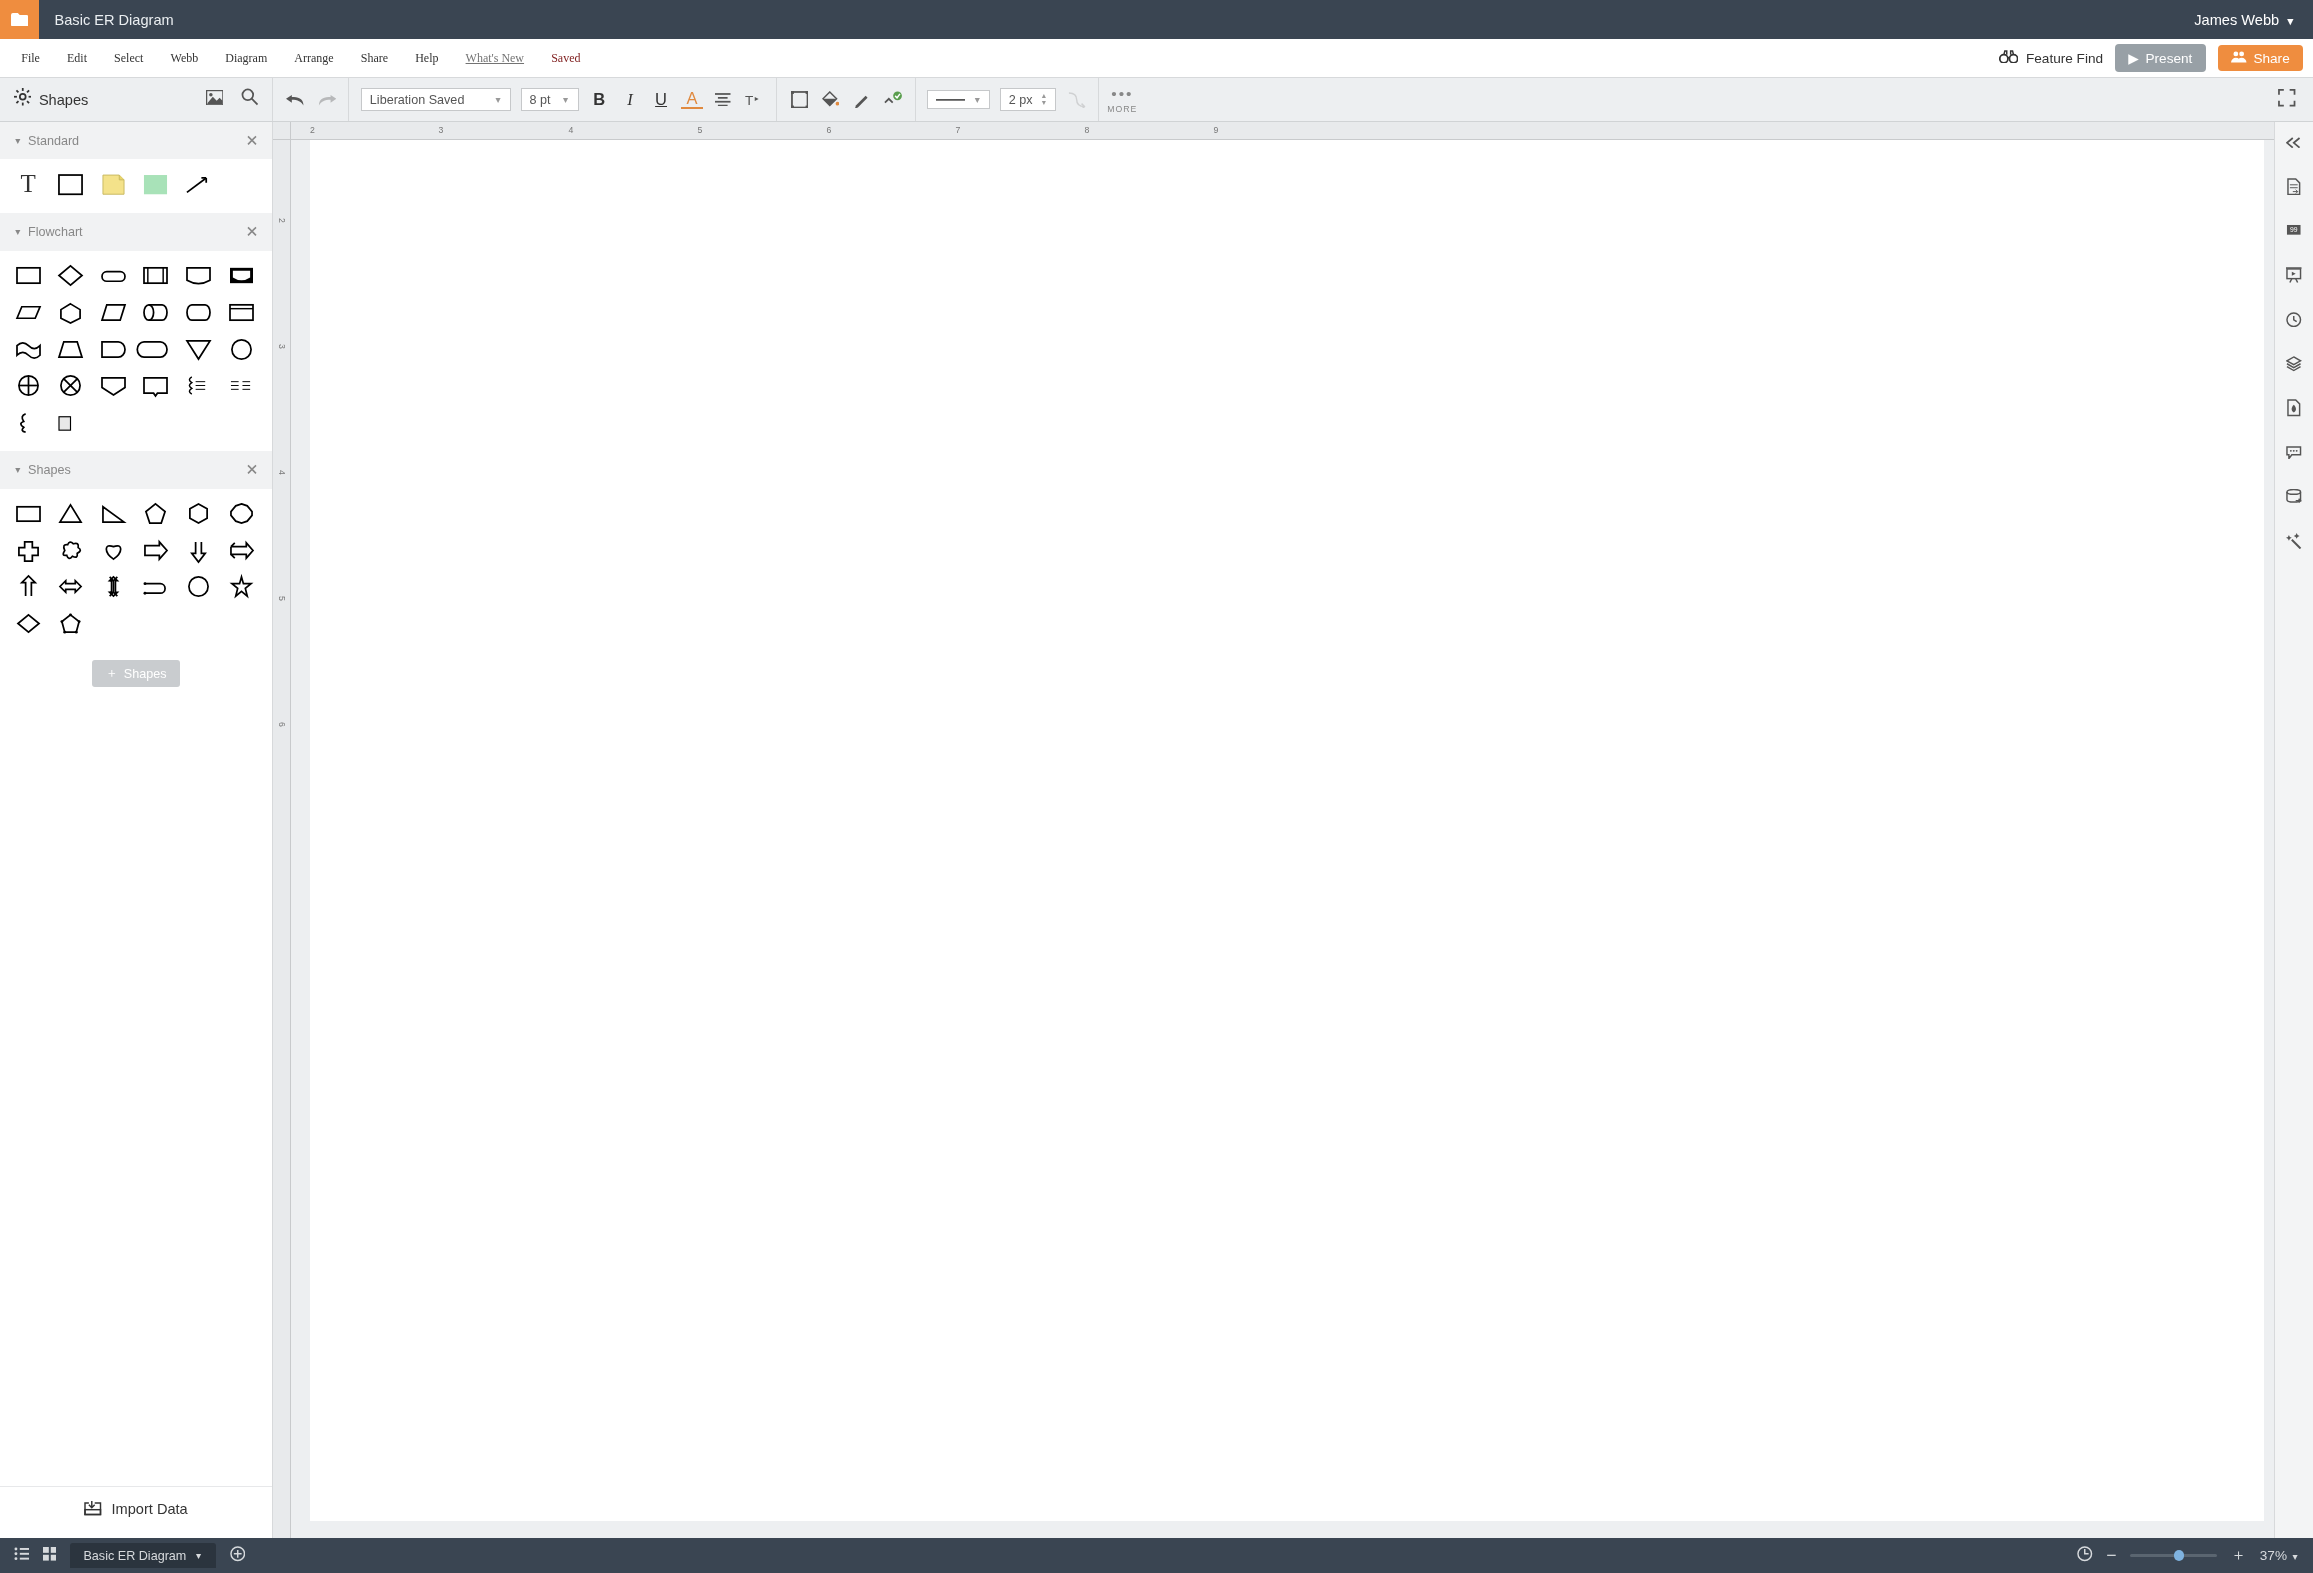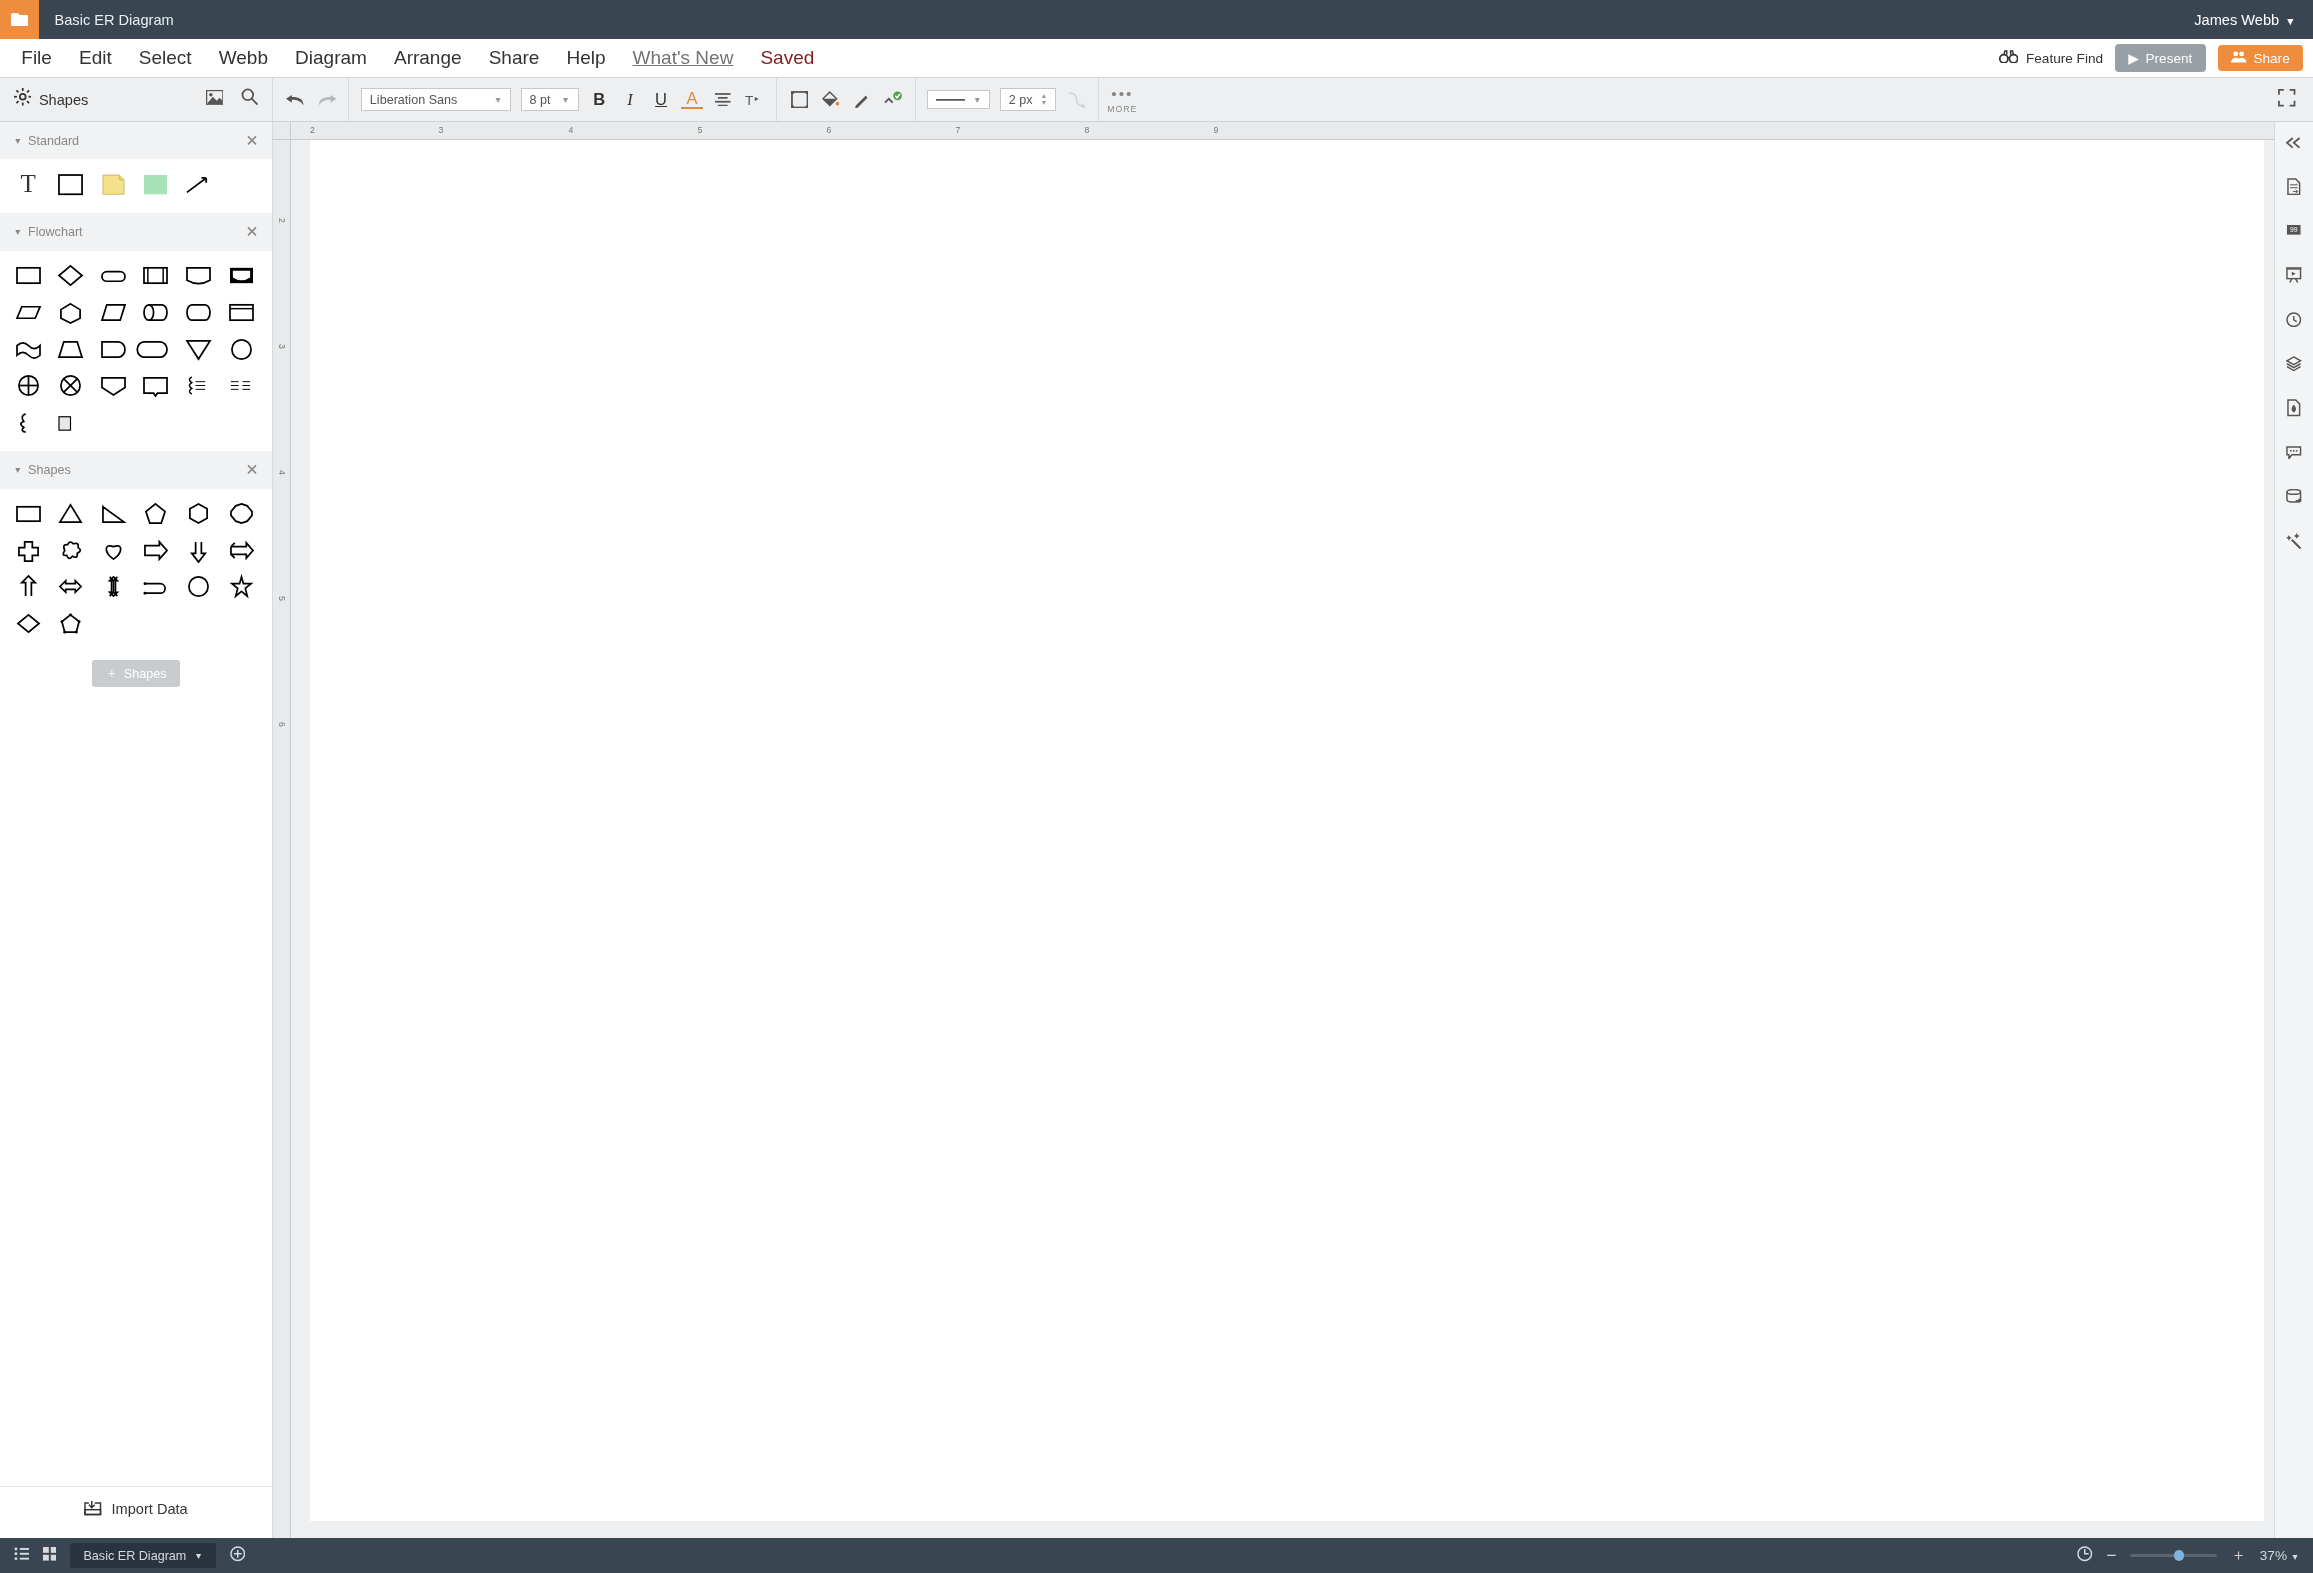--- a/index.html
+++ b/index.html
@@ -9,21 +9,21 @@
 
 .title-bar { height: 39px; background: #3a4552; display: flex; align-items: center; color: #fff; }
 .title-bar .folder { width: 39px; height: 39px; background: #ef8d3f; display: flex; align-items: center; justify-content: center; }
 .title-bar .doc-title { padding: 0 15.5px; font-size: 14.6px; color: #eaeef1; }
 .title-bar .spacer { flex: 1; }
 .title-bar .user { padding: 0 17.5px; font-size: 14.6px; color: #fff; cursor: pointer; }
 .title-bar .user .caret { font-size: 10.7px; margin-left: 5.8px; }
 
 
 .menu-bar { height: 39px; background: #fff; border-bottom: 1px solid #d7d9db; display: flex; align-items: center; padding: 0 9.7px 0 9.7px; gap: 3.9px; }
-.menu-bar .item { padding: 5.8px 11.6px; font-size: 19px; color: #333; cursor: pointer; }
+.menu-bar .item { padding: 5.8px 11.6px; font-size: 12px; color: #333; cursor: pointer; font-family: Liberation Serif, serif; }
 .menu-bar .link { color: #737373; text-decoration: underline; }
 .menu-bar .saved { color: #7f1d1d; }
 .menu-bar .right { margin-left: auto; display: flex; align-items: center; gap: 11.6px; }
 .feature-find { display: flex; align-items: center; gap: 7.8px; color: #333; font-size: 13.6px; cursor: pointer; }
 .btn { display: inline-flex; align-items: center; gap: 6.8px; padding: 5.8px 13.6px; border-radius: 3.9px; font-size: 13.6px; color: #fff; cursor: pointer; }
 .btn.grey { background: #98a0a6; }
 .btn.orange { background: #ef8d3f; }
 
 
 .toolbar { height: 44px; background: #edeff1; border-bottom: 1px solid #d0d3d5; display: flex; align-items: center; }
@@ -175,21 +175,21 @@
         </svg>
       </span>
     <span class="ico-btn" style="opacity:.35">
         <svg width="19.4" height="13.6" viewBox="0 0 20 14">
           <path d="M14 2 L20 6 L14 10 V7 C8 7 4 9 2 13 C2 5 8 4 14 4 Z" fill="#555"></path>
         </svg>
       </span>
   </div>
   <div class="tool-sec">
     <div class="select-box font">
-        <span>Liberation Sans</span>
+        <span>Liberation Saved</span>
         <span class="caret">▼</span>
       </div>
     <div class="select-box">
         <span>8 pt</span>
         <span class="caret">▼</span>
       </div>
     <span class="fmt bold">B</span>
     <span class="fmt italic">I</span>
     <span class="fmt underline">U</span>
     <span class="fmt color">A</span>

